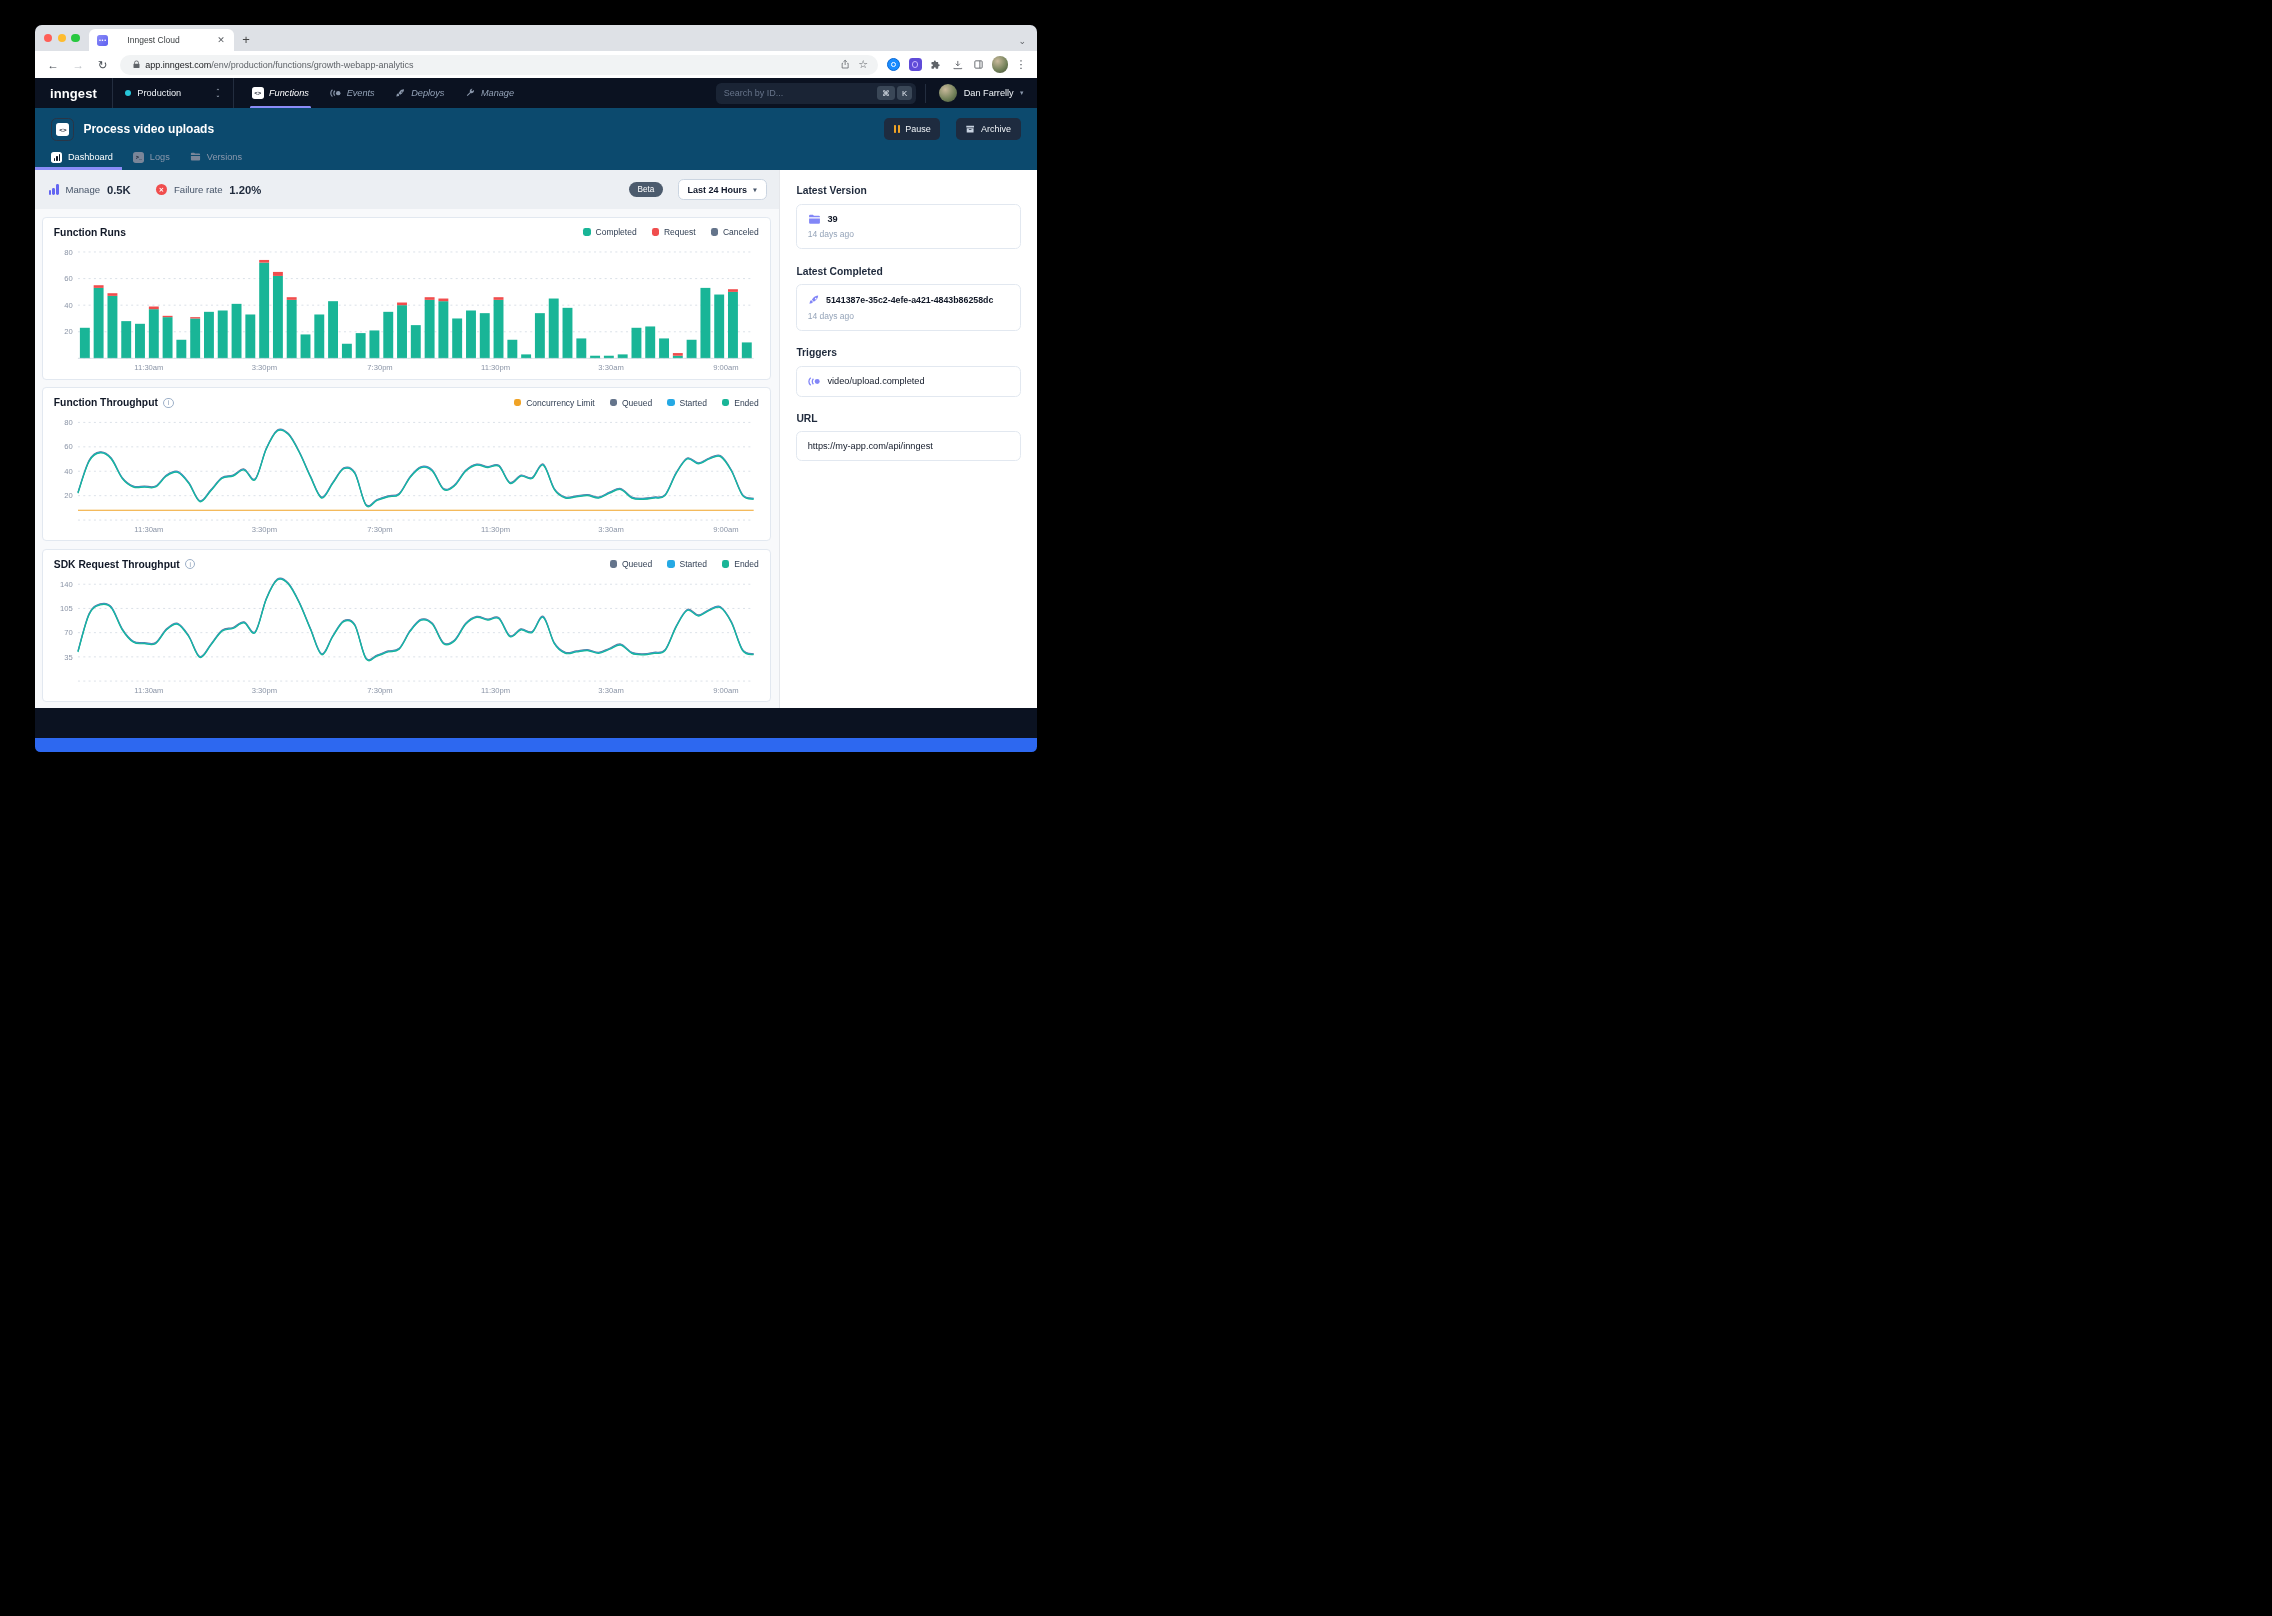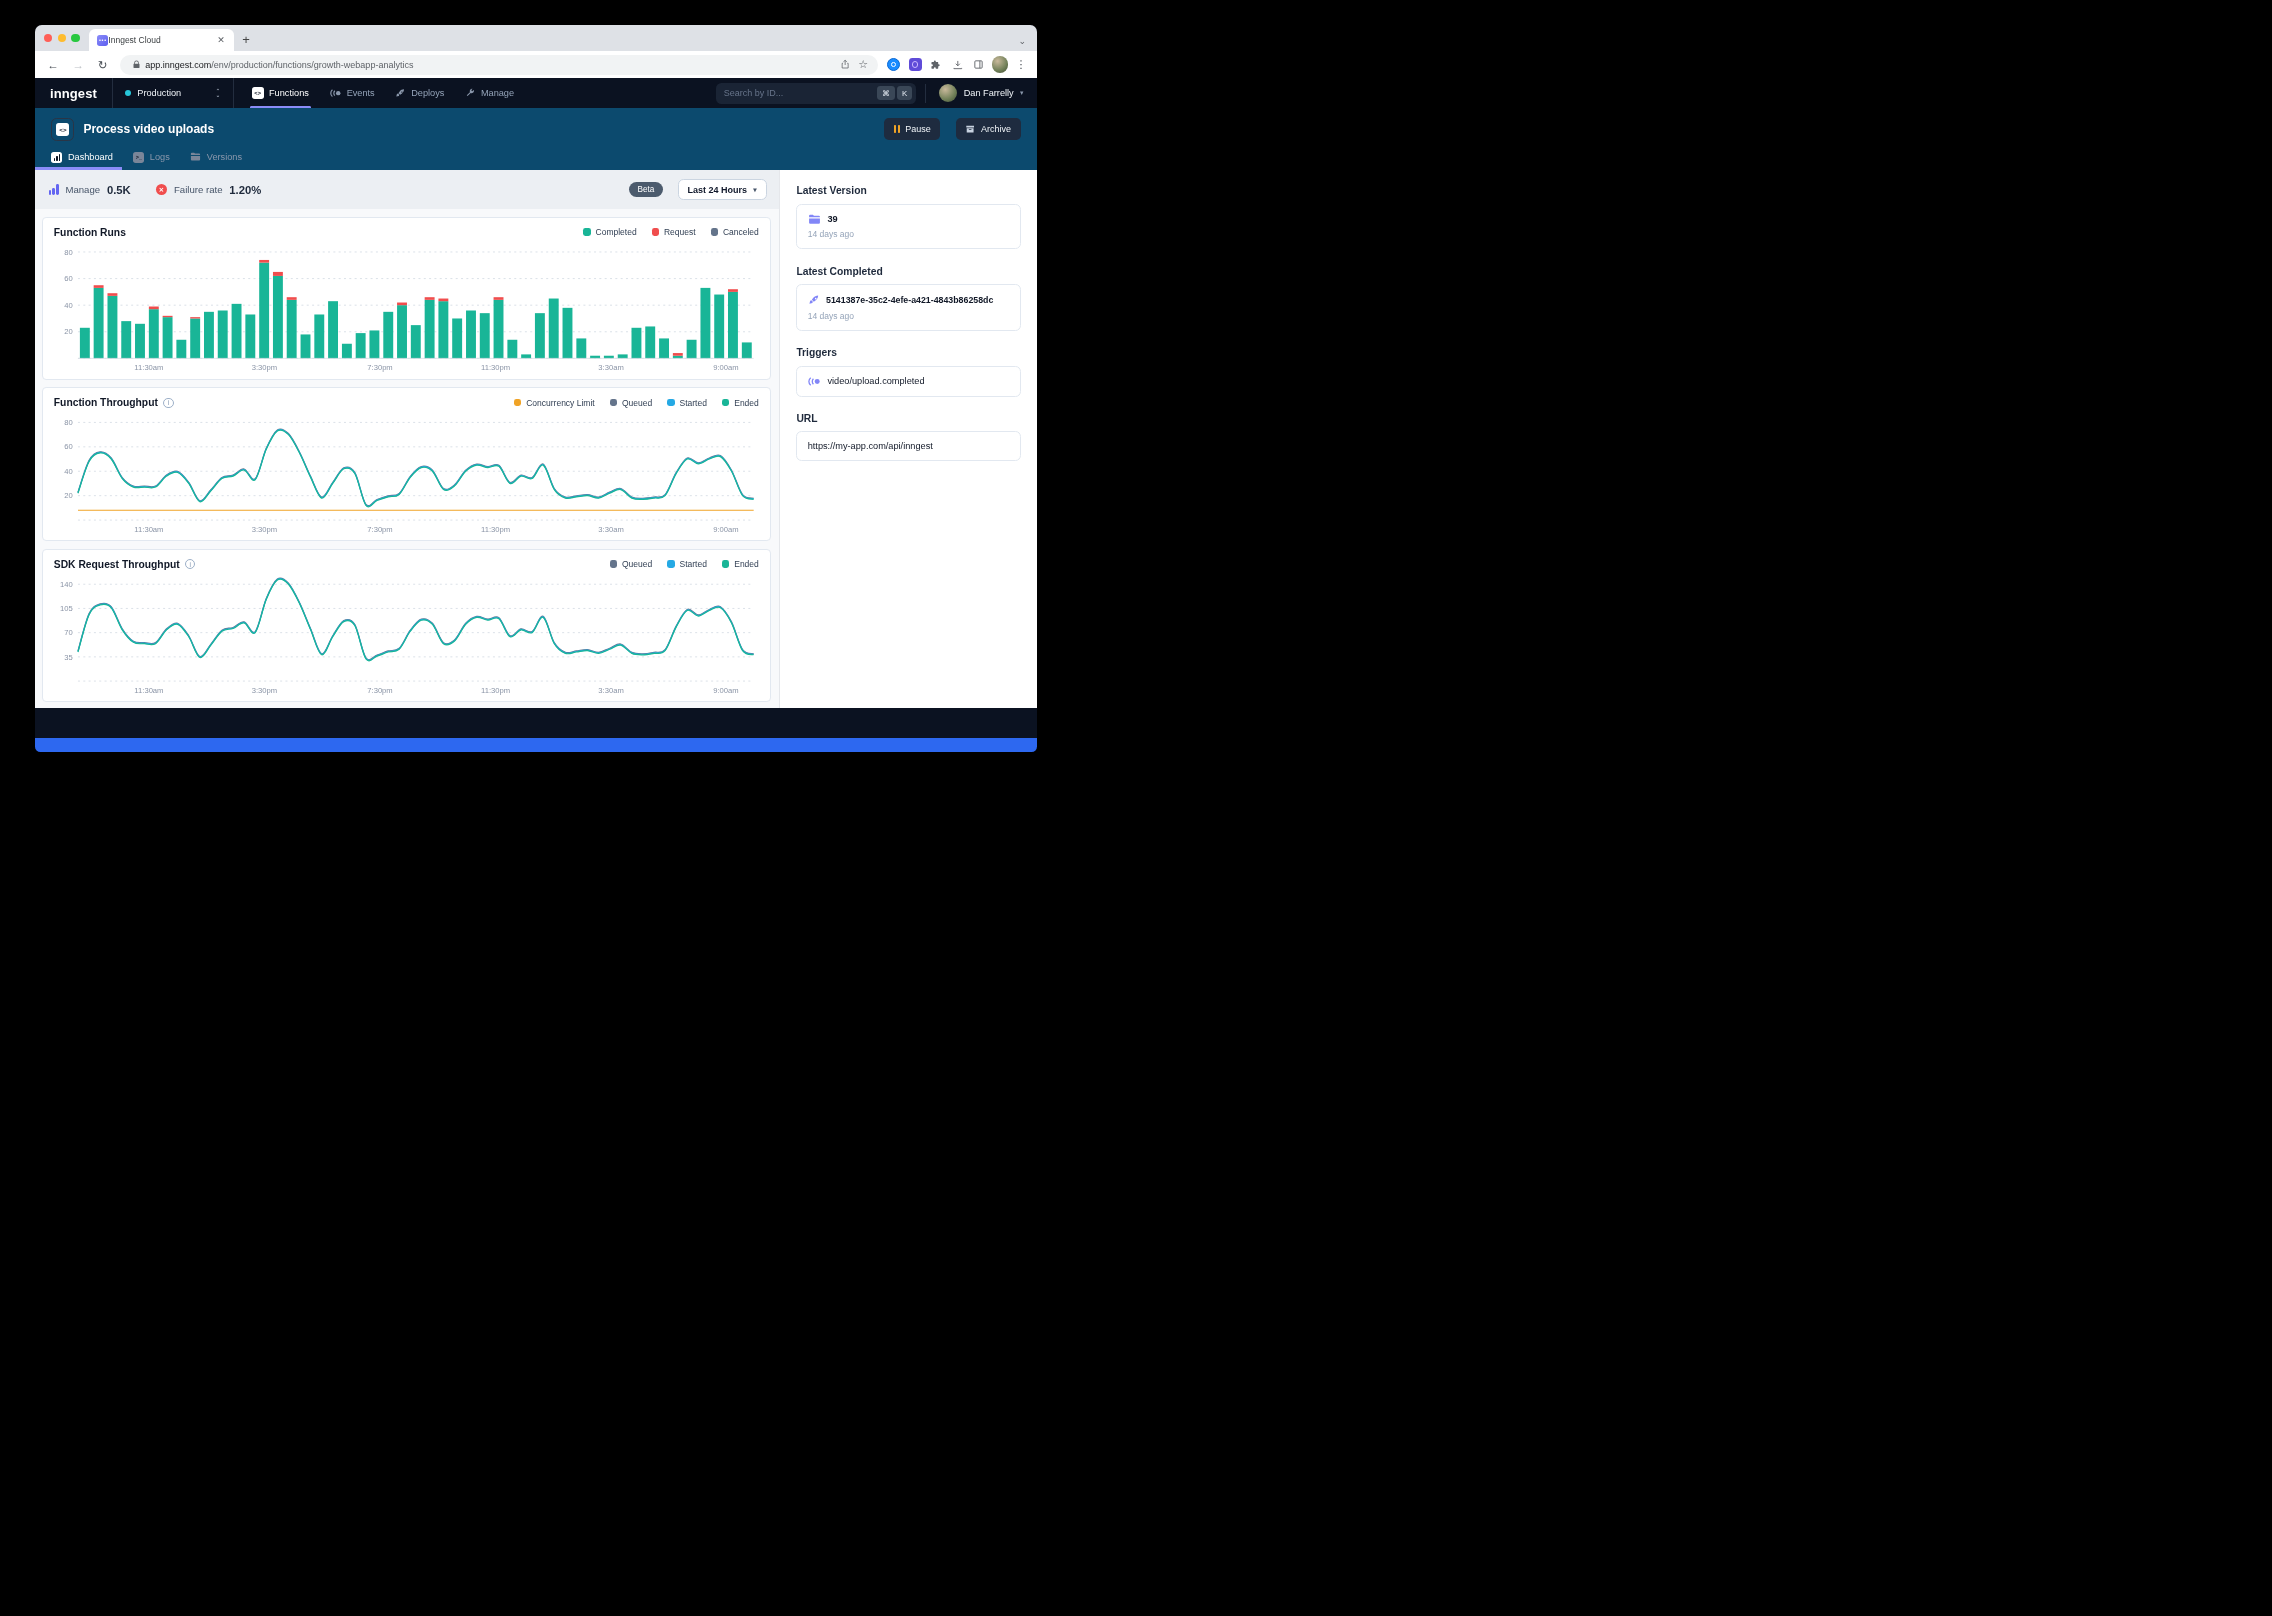--- a/index.html
+++ b/index.html
@@ -7,21 +7,21 @@
     font-family:"Liberation Sans", sans-serif; -webkit-font-smoothing:antialiased; }
   .window { position:absolute; left:35px; top:25px; width:1002px; height:727px;
     border-radius:6.8px 6.8px 5.5px 5.5px; overflow:hidden; background:#0B1221; display:flex; flex-direction:column; }
 
   
   .tabstrip { height:26px; background:#DEE1E6; display:flex; align-items:flex-end; flex:0 0 auto; position:relative; }
   .traffic { display:flex; gap:5.5px; align-items:center; height:26px; padding:0 9.6px 0 9px; }
   .light { width:8.2px; height:8.2px; border-radius:50%; }
   .light.red{background:#FF5F57}.light.yellow{background:#FEBC2E}.light.green{background:#28C840}
   .tab { background:#fff; height:22px; width:145px; border-radius:6.2px 6.2px 0 0; display:flex; align-items:center;
-    gap:0; padding:0 6.8px 0 8.2px; font-size:8.5px; color:#3C4043; }
+    gap:19px; padding:0 6.8px 0 8.2px; font-size:8.5px; color:#3C4043; }
   .tab-fav { width:11px; height:11px; border-radius:2.7px; background:linear-gradient(135deg,#8B8CF8,#5D5FEF);
     display:flex; align-items:center; justify-content:center; color:#fff; font-size:5.5px; letter-spacing:0.7px; }
   .tab-title { flex:1; white-space:nowrap; overflow:hidden; }
   .tab-close { color:#5F6368; font-size:9px; padding:1.4px 2.7px; }
   .newtab { color:#444; font-size:13px; font-weight:400; padding:0 9.6px 4.1px 8.2px; }
   .strip-chevron { position:absolute; right:11px; bottom:5.5px; color:#5F6368; font-size:9px; }
 
   .toolbar { height:27px; background:#fff; display:flex; align-items:center; padding:0 6.8px; gap:2.7px; flex:0 0 auto; }
   .nav-glyph { font-size:11.6px; color:#454B52; padding:1.4px 5.5px; }
   .nav-glyph.disabled { color:#BDC1C6; }
@@ -39,21 +39,21 @@
   .avatar-sm { width:16.4px; height:16.4px; border-radius:50%; background:radial-gradient(circle at 35% 30%,#C9B99B,#6F7F57 60%,#3E4A33); }
 
   
   .topnav { height:30px; background:#0B1221; display:flex; align-items:stretch; color:#fff; flex:0 0 auto; }
   .logo { font-size:13px; font-weight:bold; letter-spacing:0.1px; display:flex; align-items:center; padding:0 15px; }
   .vsep { width:0.7px; background:#232D3F; }
   .env { display:flex; align-items:center; gap:6.2px; padding:0 12.3px; min-width:120px; }
   .env-dot { width:6.2px; height:6.2px; border-radius:50%; background:#27C6D9; }
   .env-label { font-size:9.2px; color:#F1F5F9; flex:1; }
   .env-chevrons { display:flex; flex-direction:column; line-height:4.1px; font-size:5.8px; color:#AEB8C8; gap:0.7px; }
-  .navitems { display:flex; align-items:stretch; padding-left:9.6px; gap:2.7px; }
+  .navitems { display:flex; align-items:stretch; padding-left:9.6px; gap:2.7px;font-style:italic; }
   .navitem { display:flex; align-items:center; gap:5.5px; padding:0 9px; font-size:9.2px; color:#94A3B8; position:relative; }
   .navitem.active { color:#fff; }
   .navitem.active::after { content:""; position:absolute; left:6.8px; right:6.8px; bottom:0; height:2.1px; background:#8B8CF8; border-radius:1.4px 1.4px 0 0; }
   .fn-ic { width:11.6px; height:11.6px; border-radius:2.7px; background:#fff; color:#0B1221; font-size:5.8px; font-weight:bold;
     display:flex; align-items:center; justify-content:center; }
   .mono-ic { color:#8A97AB; display:flex; align-items:center; }
   .spacer { flex:1; }
   .searchbox { align-self:center; width:200px; height:21px; background:#1A2435; border-radius:5.5px; display:flex;
     align-items:center; padding:0 3.4px 0 8.2px; margin-right:9.6px; }
   .search-ph { flex:1; font-size:9px; color:#67748A; }

